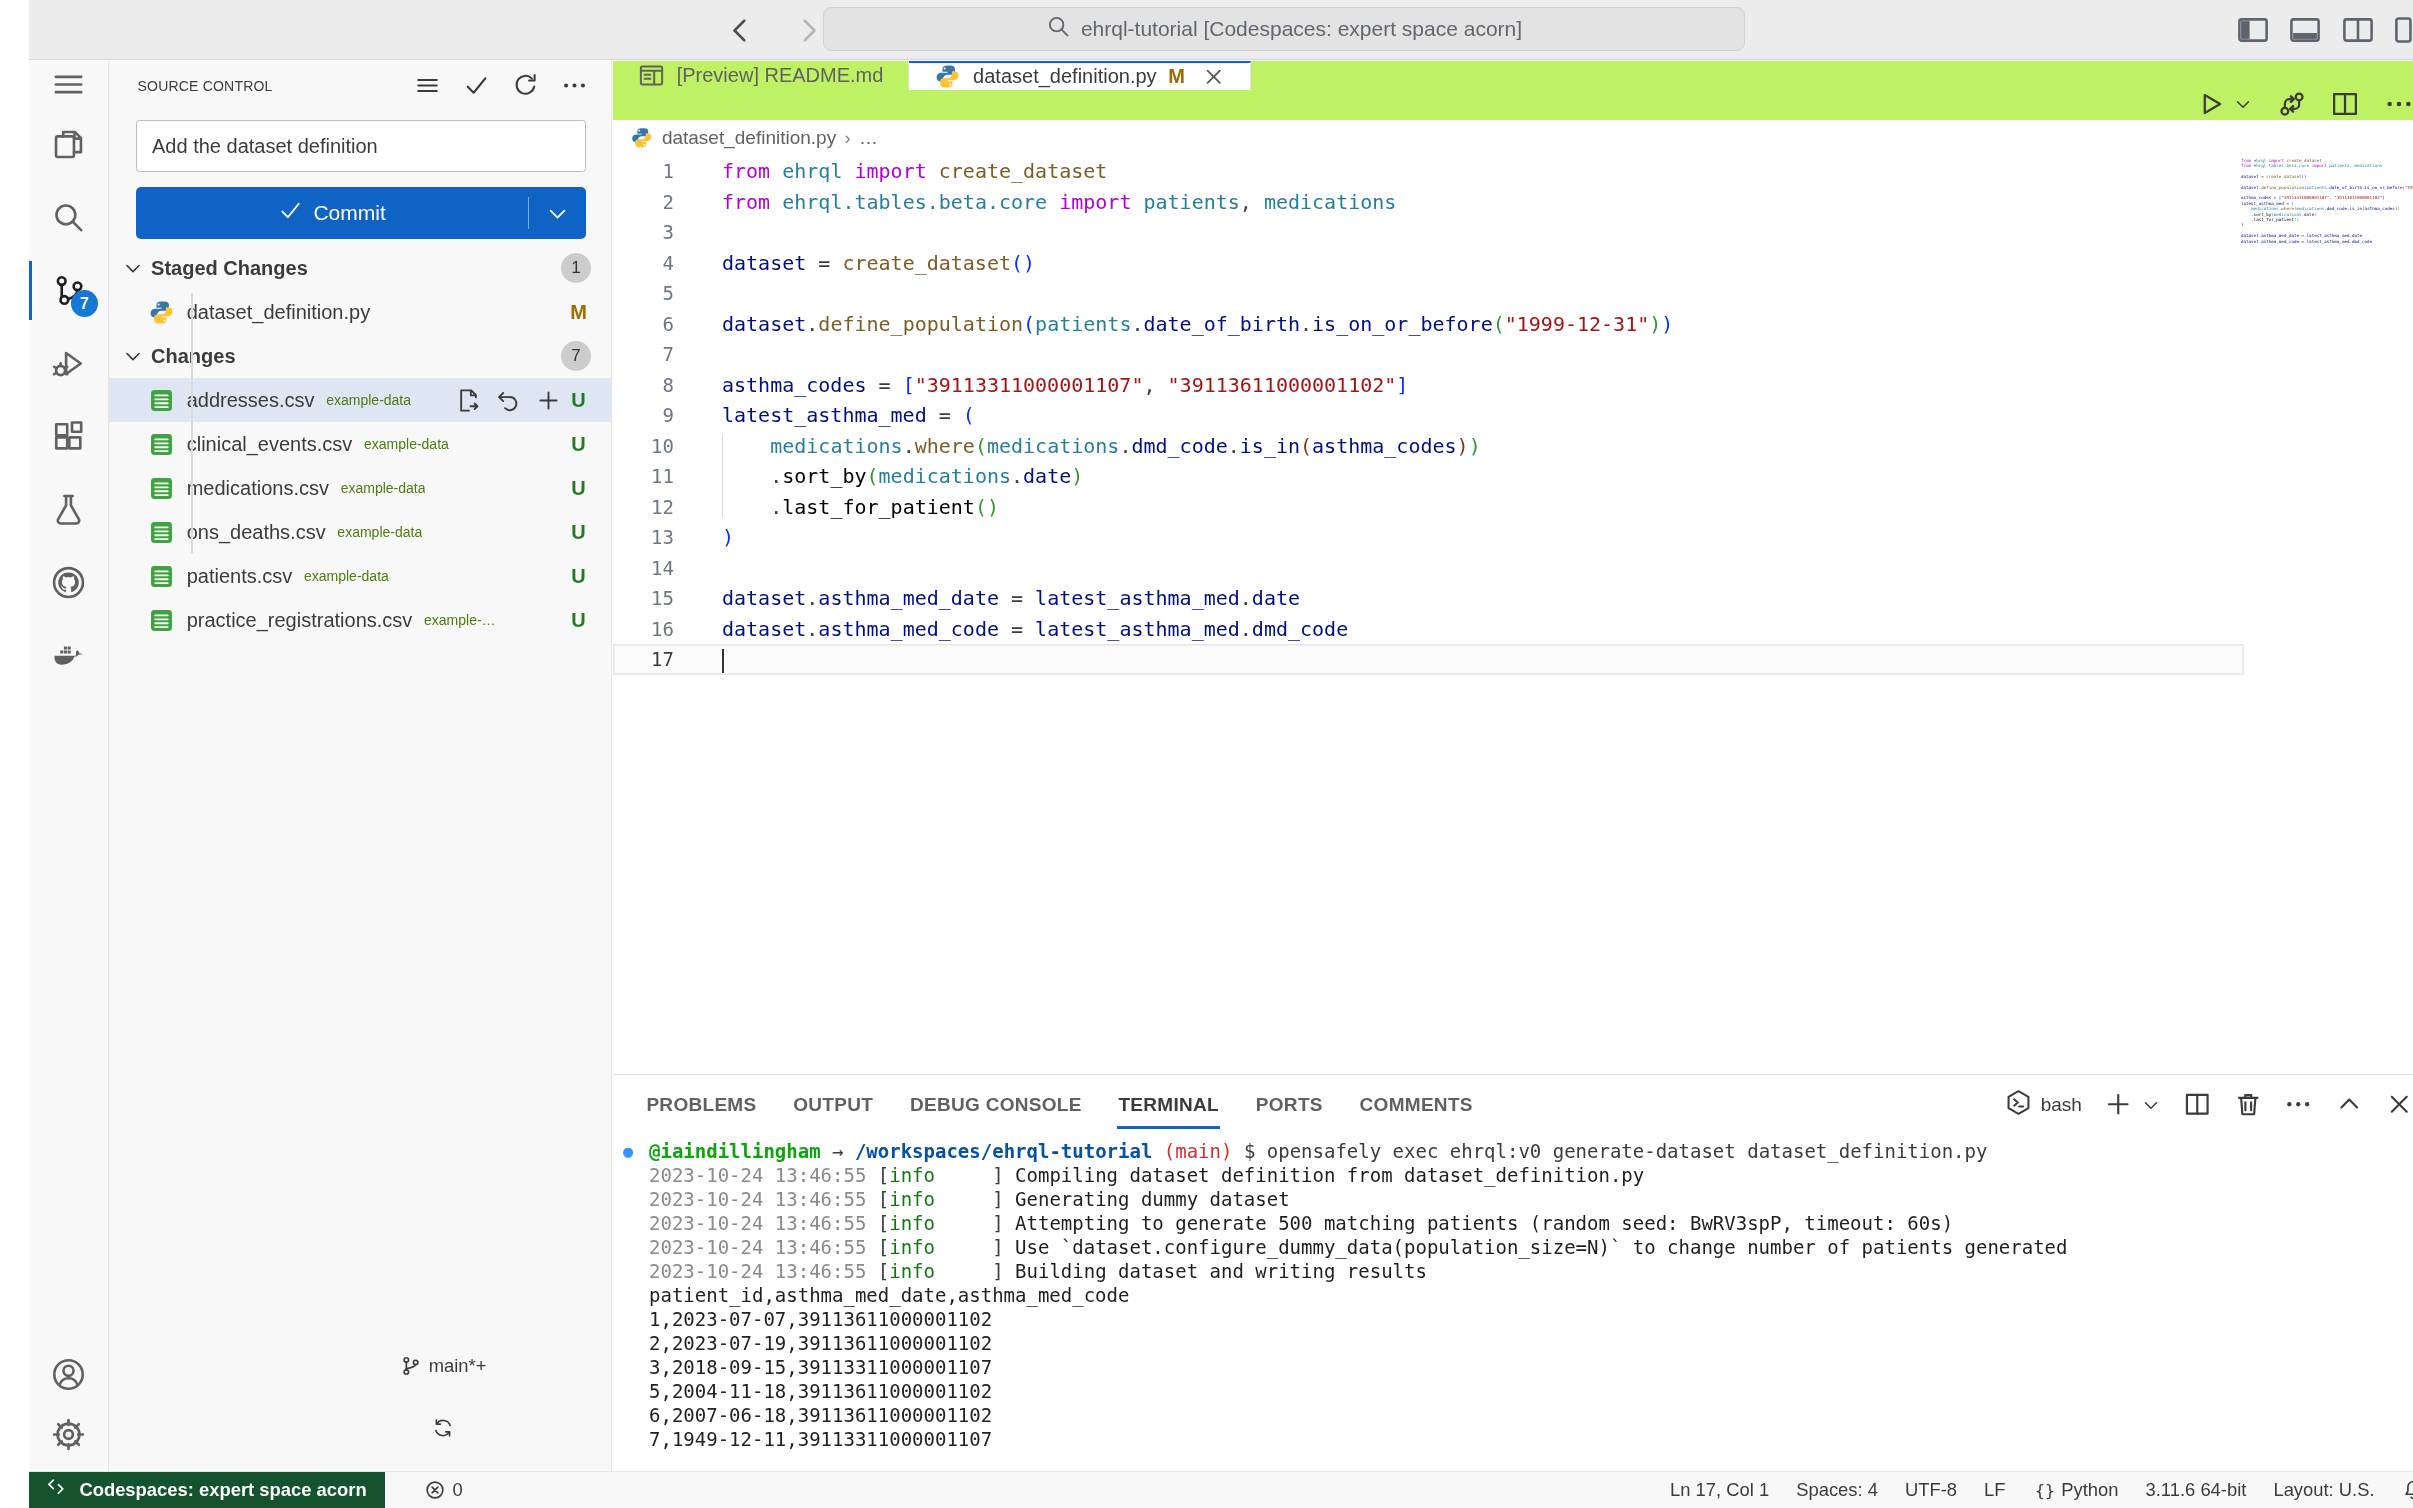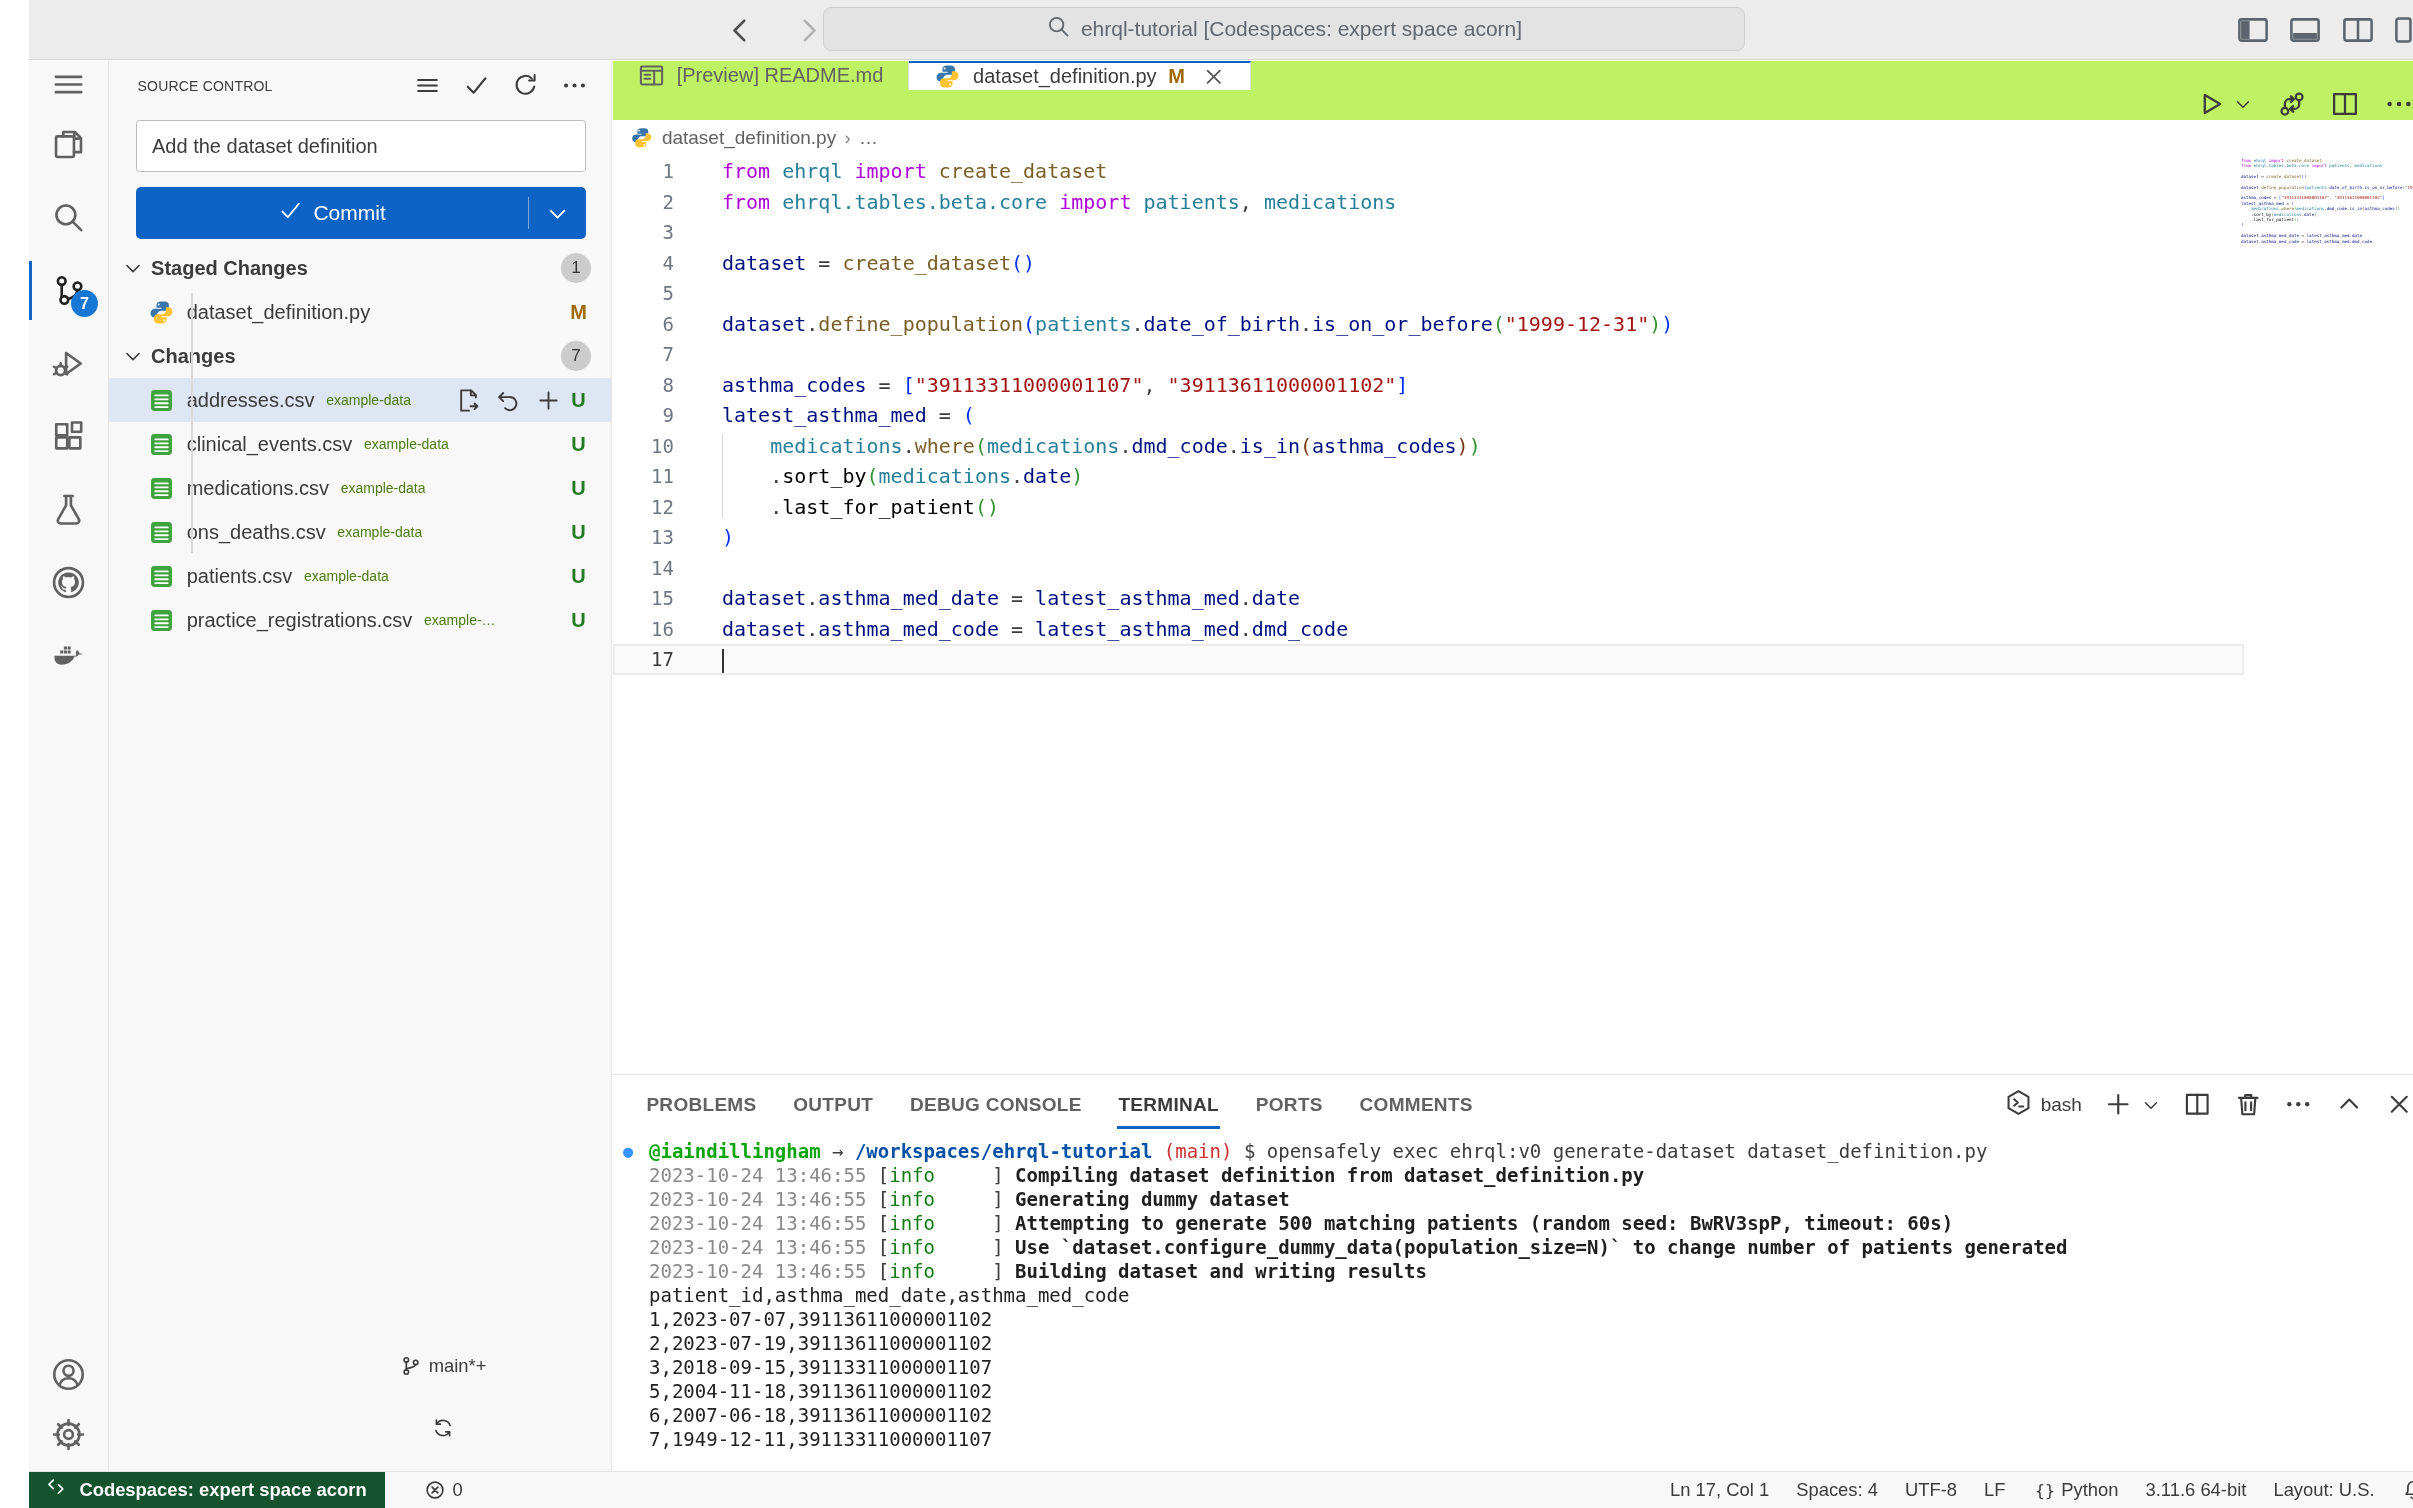--- a/index.html
+++ b/index.html
@@ -132,21 +132,21 @@
   #panel-actions .ic { width:28.5px; height:28.5px; }
   #panel-actions .ic.small { width:20px; height:20px; margin-left:-13.4px; }
   #bash-chip { display:flex; align-items:center; gap:8.4px; font-size:19px; color:#3b3b3b; }
   #bash-chip .ic { width:27px; height:27px; }
   #terminal { position:absolute; left:0; right:0; top:59px; bottom:0; padding:5px 0 0 36px;
     font-size:19px; overflow:hidden; }
   .tl { height:24px; line-height:24px; white-space:pre; position:relative; }
   .tm-dot{ position:absolute; left:-26px; color:#3794FF; font-size:17px; }
   .tm-u{color:#0ca50c;font-weight:bold} .tm-path{color:#0451A5;font-weight:bold}
   .tm-br{color:#CD3131;font-weight:normal} .tm-ts{color:#8a8a8a} .tm-info{color:#107C10}
-  .tm-p{color:#3b3b3b} .tm-msg{font-weight:bold;color:#1f1f1f} .tm-csv{color:#222}
+  .tm-p{color:#3b3b3b} .tm-msg{font-weight:normal;color:#1f1f1f} .tm-csv{color:#222}
 
   
   #statusbar { position:absolute; left:0; right:0; bottom:0; height:37px; background:#f8f8f8;
     border-top:0.8px solid #e5e5e5; display:flex; align-items:center; font-size:18.4px; color:#3b3b3b; }
   #sb-remote { height:100%; background:#14532d; color:#fff; display:flex; align-items:center;
     gap:10px; padding:0 18.4px; font-weight:bold; cursor:pointer; }
   #sb-remote .ic { width:22px; height:22px; }
   .sb-item { display:flex; align-items:center; gap:6.7px; cursor:pointer; }
   .sb-item .ic { width:22px; height:22px; }
   #sb-left { display:flex; align-items:center; gap:40px; margin-left:15px;flex-direction:column; }

